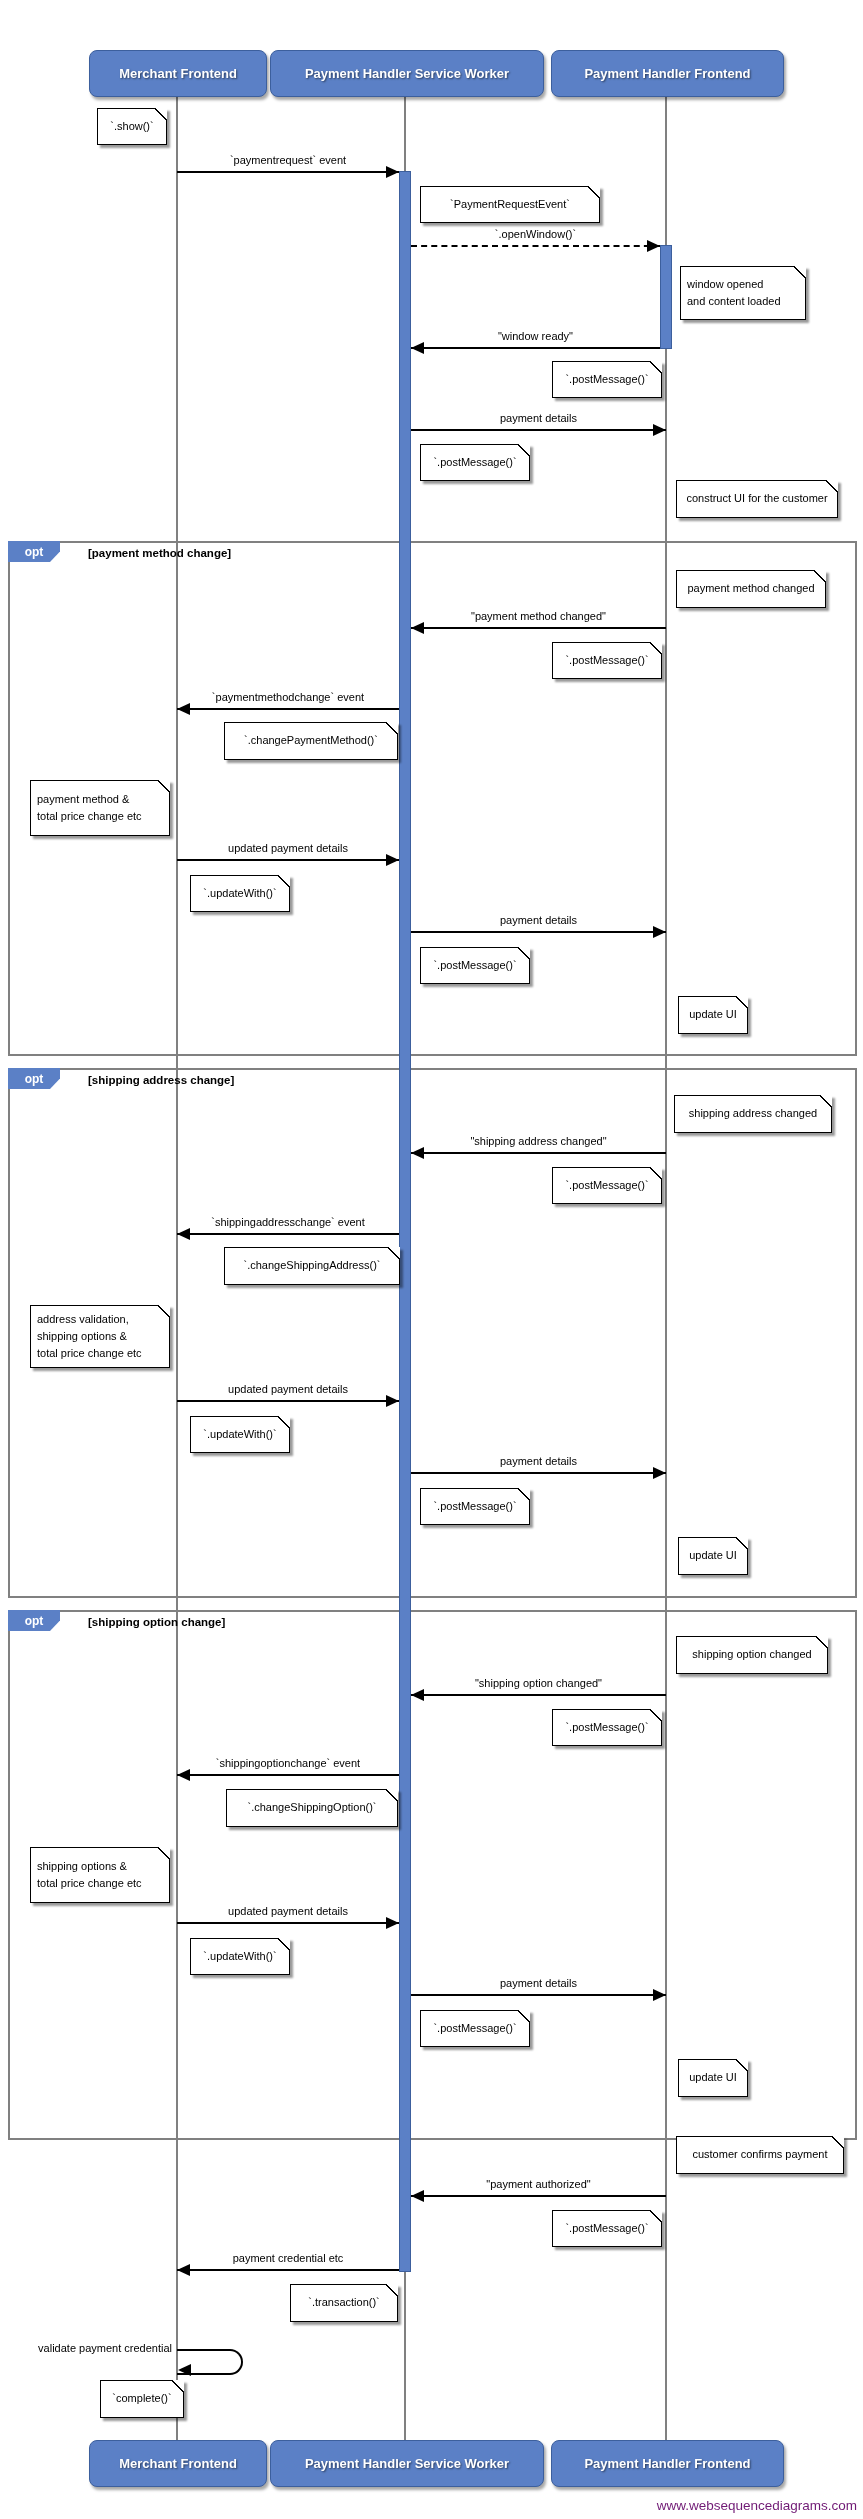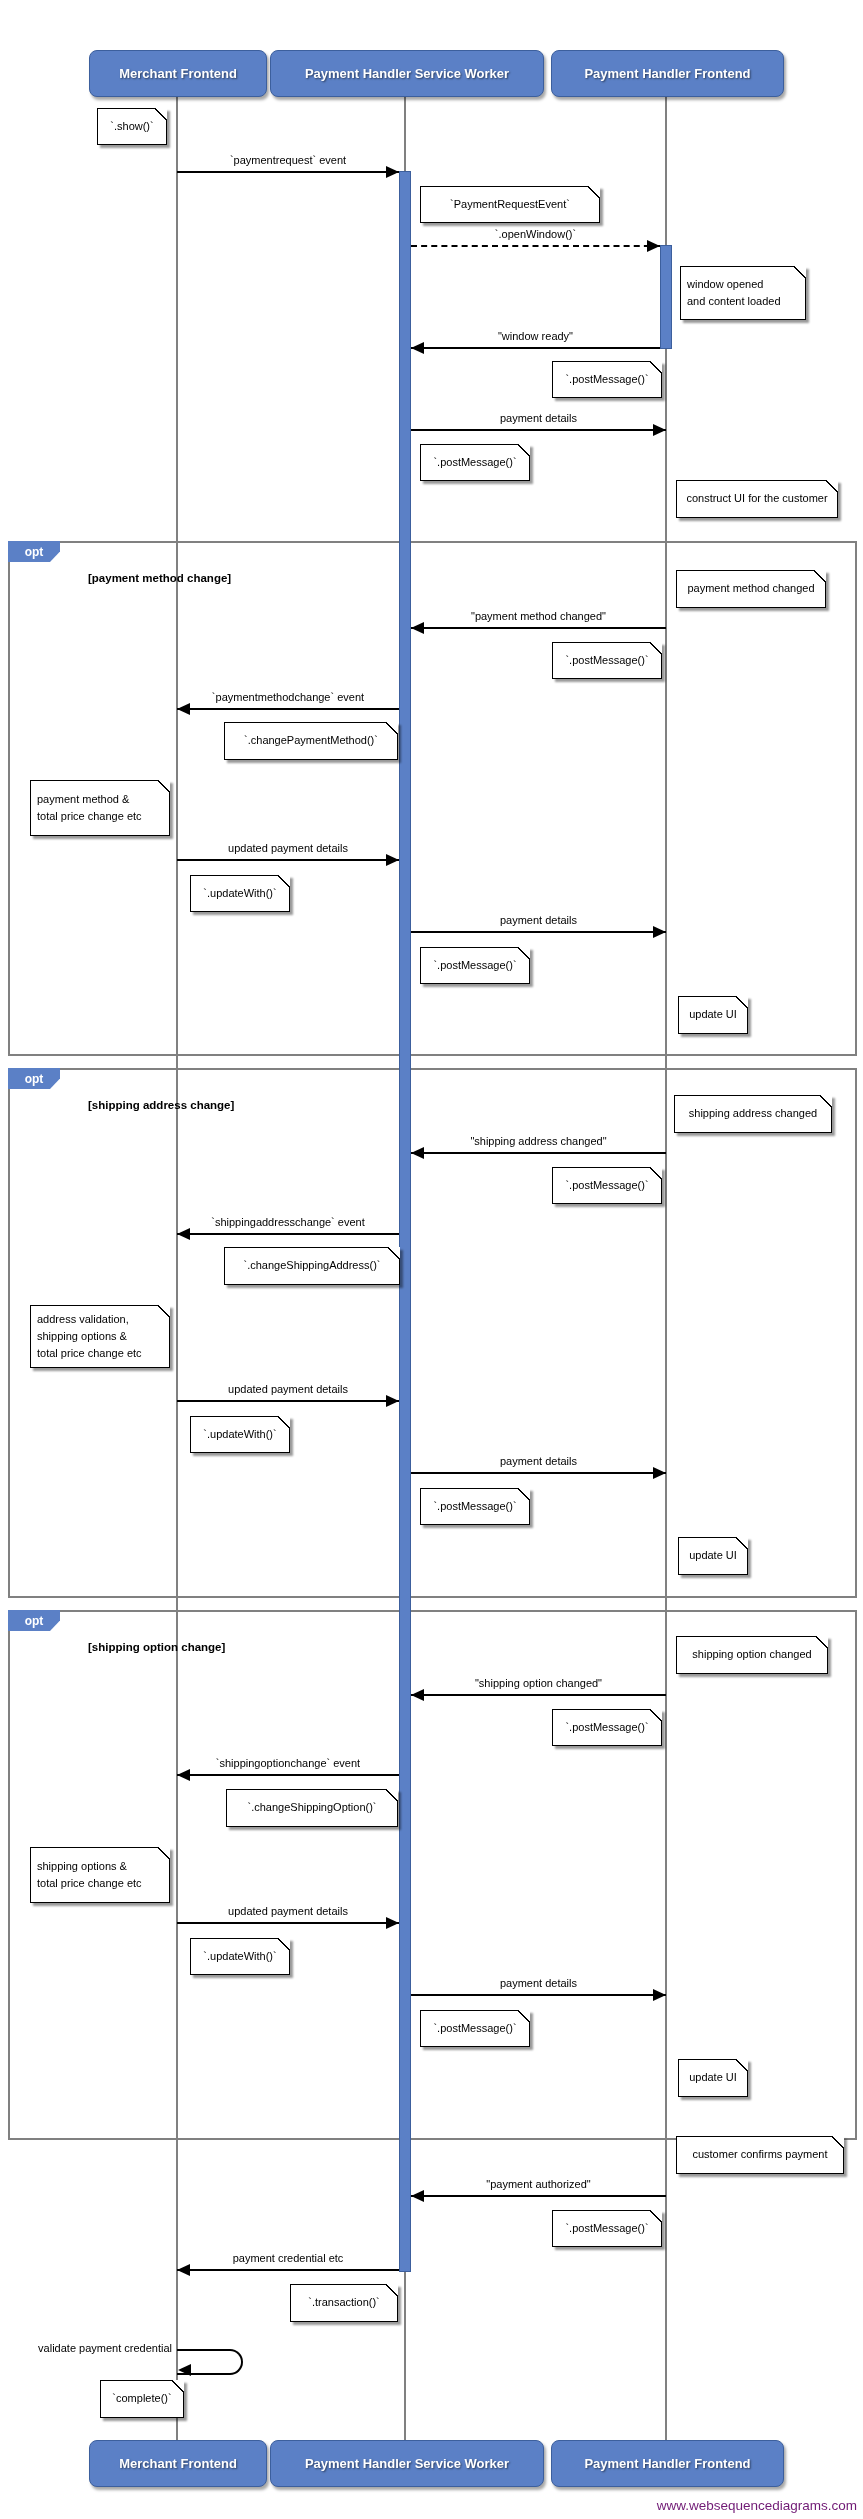--- a/index.html
+++ b/index.html
@@ -31,21 +31,21 @@
   .frag-tab{
     position:absolute; width:52px; height:21px; z-index:3;
     background:var(--participant-fill,#5b80c6);
     color:#fff; font-weight:bold; font-size:12px;
     display:flex; align-items:center; justify-content:center;
     clip-path:polygon(0 0,100% 0,100% 50%,calc(100% - 10px) 100%,0 100%);
     border-bottom-right-radius:4px;
   }
   .frag-guard{
     position:absolute; z-index:3; font-size:11.5px; font-weight:bold;
-    height:21px; line-height:21px;margin-top:25px;
+    height:21px; line-height:21px;
   }
   .activation{
     position:absolute; width:12px; z-index:5;
     background:var(--activation-fill,#5b80c6);
     border:1px solid var(--participant-border,#3c5f9d);
     box-sizing:border-box;
   }
   .mlabel{
     position:absolute; z-index:6; font-size:11px; text-align:center; height:16px;
     white-space:nowrap;

